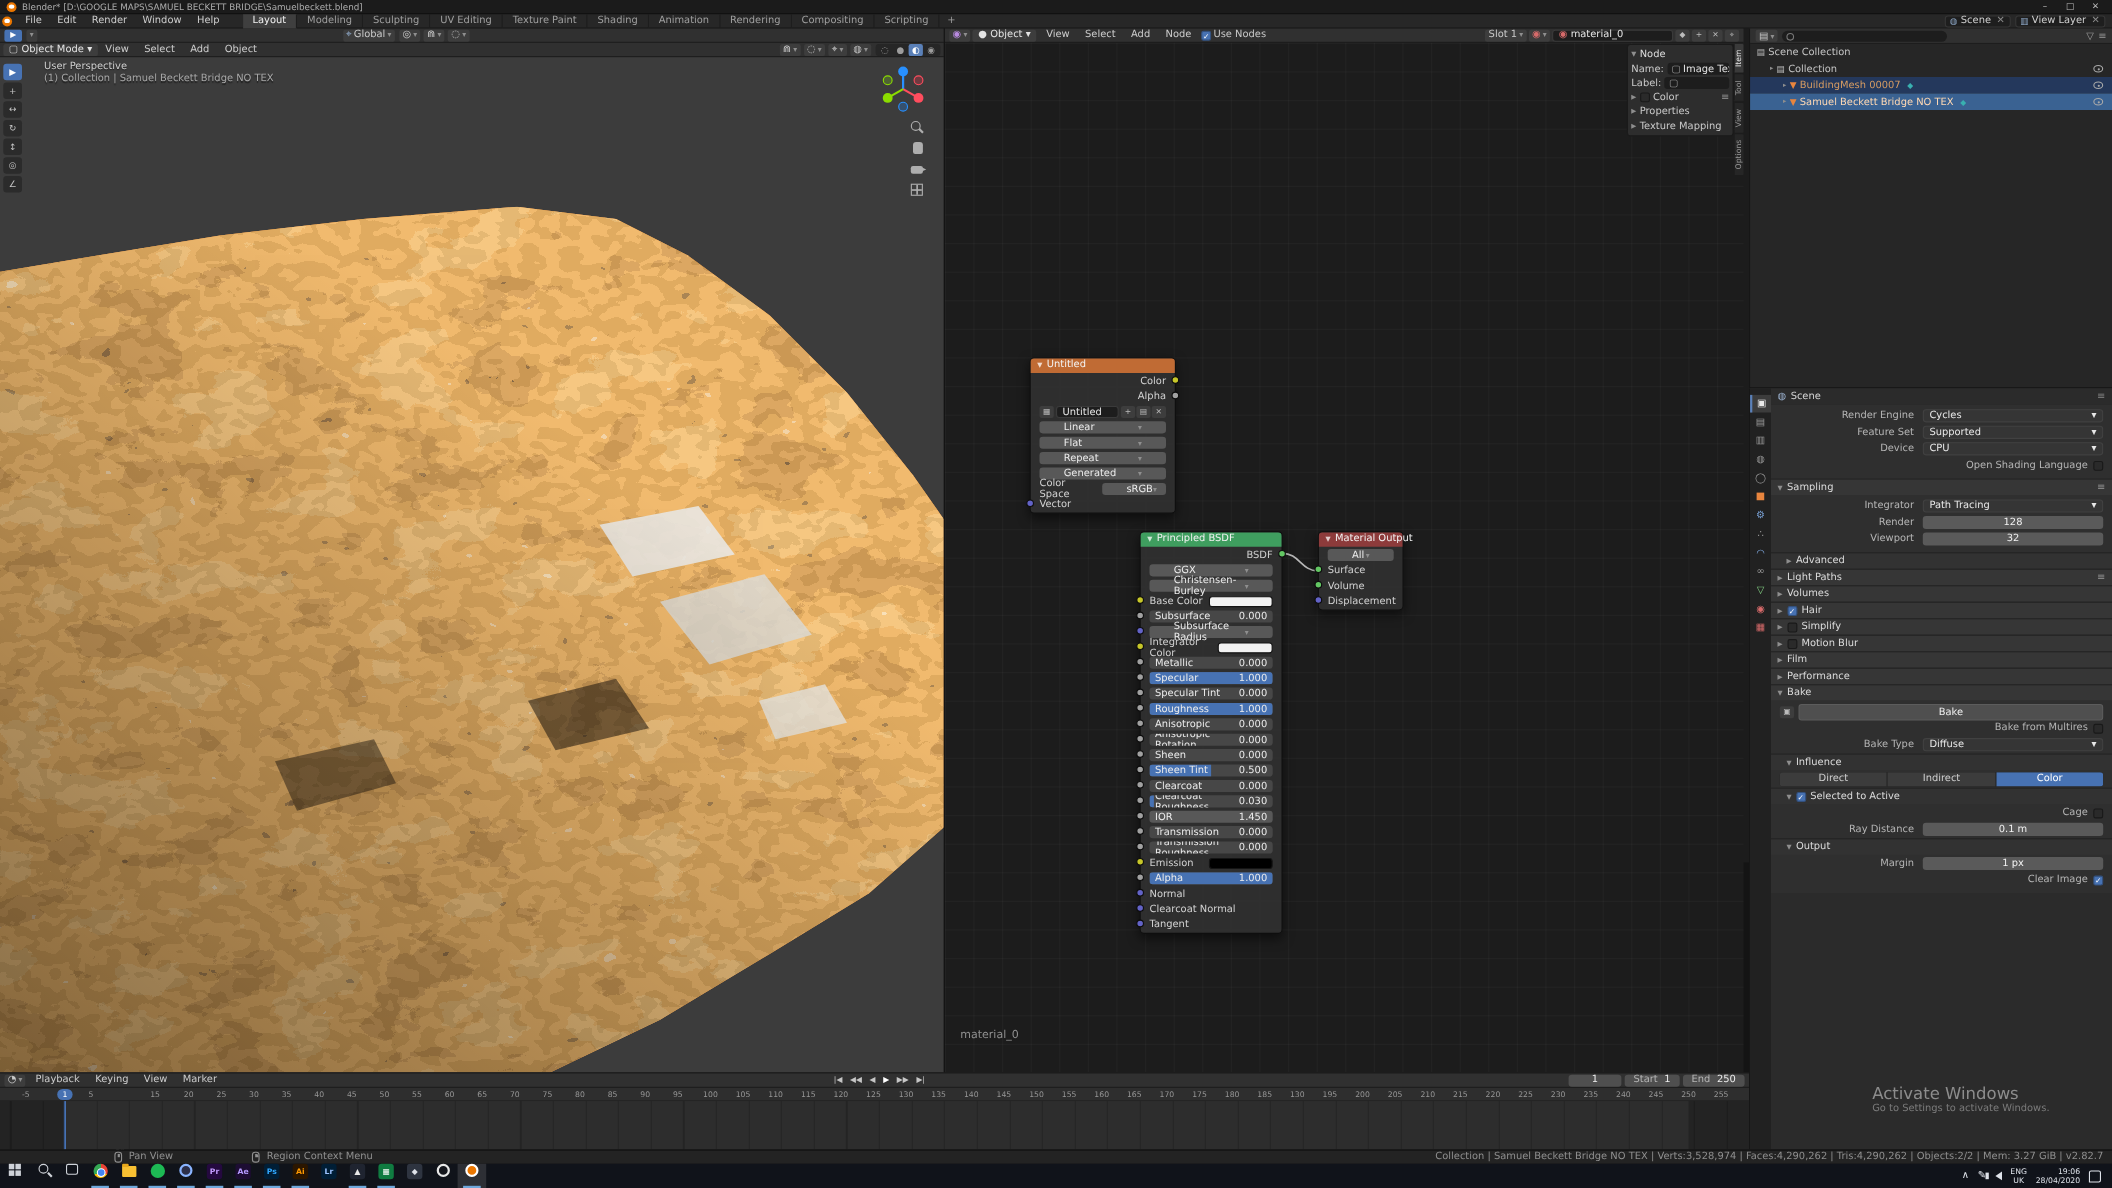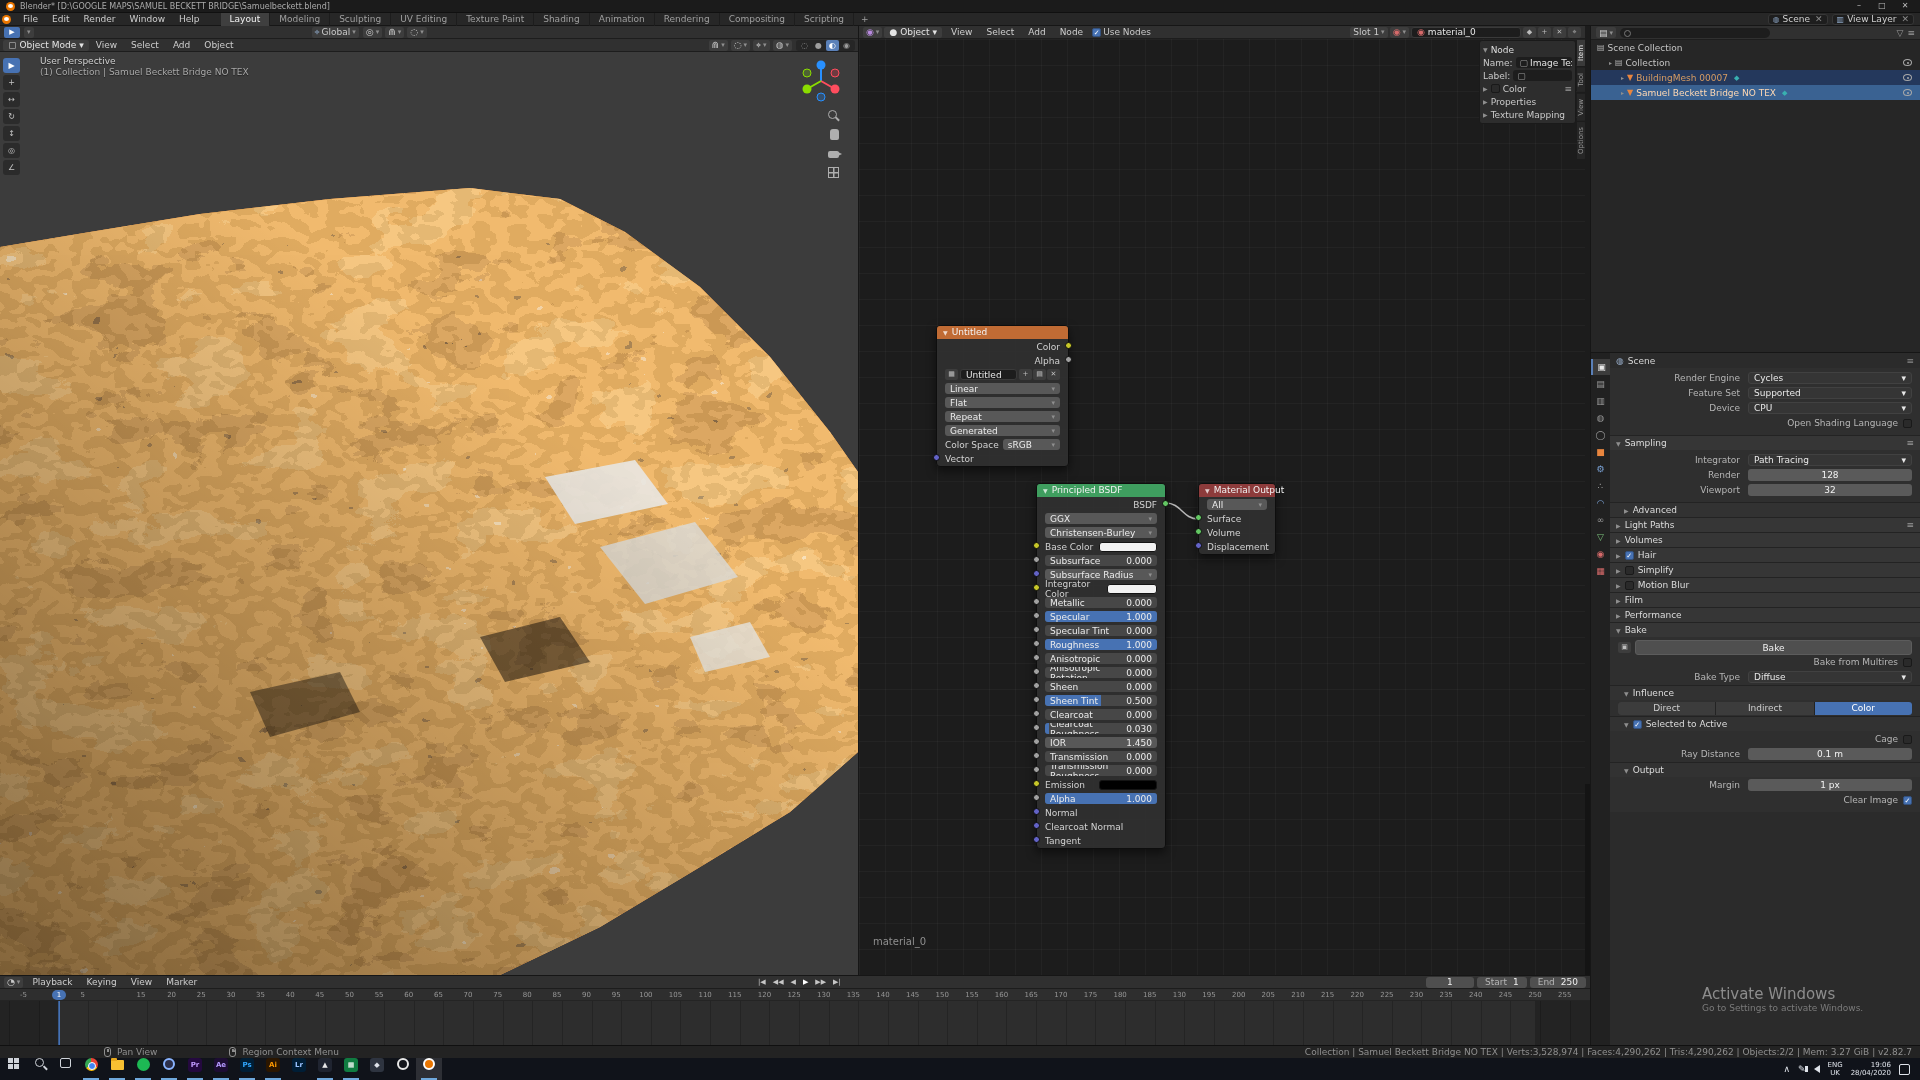--- a/index.html
+++ b/index.html
@@ -70,21 +70,21 @@
     background-size:26px 26px;overflow:hidden}
   #sh-matlabel{position:absolute;left:14px;bottom:28px;color:#8f8f8f;font-size:10px}
 
   .node{position:absolute;background:rgba(48,48,48,.97);border:1px solid #0e0e0e;border-radius:4px;box-shadow:0 4px 10px rgba(0,0,0,.5)}
   .node-header{height:13px;line-height:13px;padding:0 6px;border-radius:3px 3px 0 0;color:#f2f2f2;display:flex;align-items:center;gap:4px}
   .node-header .tri{font-size:6px;color:rgba(255,255,255,.75)}
   .nrow{height:13px;display:flex;align-items:center;padding:0 8px;position:relative;color:#d2d2d2;margin:1px 0}
   .nrow.right{justify-content:flex-end}
   .socket{position:absolute;width:7px;height:7px;border-radius:50%;border:1px solid #0c0c0c;top:50%;margin-top:-4.5px}
   .socket.in{left:-4px}.socket.out{right:-4px}
-  .dd{flex:1;display:flex;align-items:center;background:#585858;border-radius:3px;height:11px;padding:0 5px;color:#ececec;justify-content:space-between}
+  .dd{flex:1;display:flex;align-items:center;background:#585858;border-radius:3px;height:11px;padding:0 22px;color:#ececec;justify-content:space-between}
   .slider{flex:1;display:flex;align-items:center;justify-content:space-between;background:#474747;border-radius:3px;height:11px;padding:0 5px;color:#ececec;position:relative;overflow:hidden}
   .slider span{position:relative;z-index:1}
   .slider .fill{position:absolute;left:0;top:0;bottom:0;background:#4772b3;z-index:0}
   .slider.lite{background:#585858}
   .swatch{width:58px;height:10px;border-radius:3px;border:1px solid #141414;margin-left:auto}
   #wire{position:absolute;left:0;top:0;pointer-events:none}
 
   
   #npanel{position:absolute;left:620px;top:1px;width:97px;background:#2d2d2d;border:1px solid #1a1a1a;border-radius:3px;padding:2px 3px}
   .np-row{display:flex;align-items:center;gap:3px;height:13px;color:#c9c9c9}

